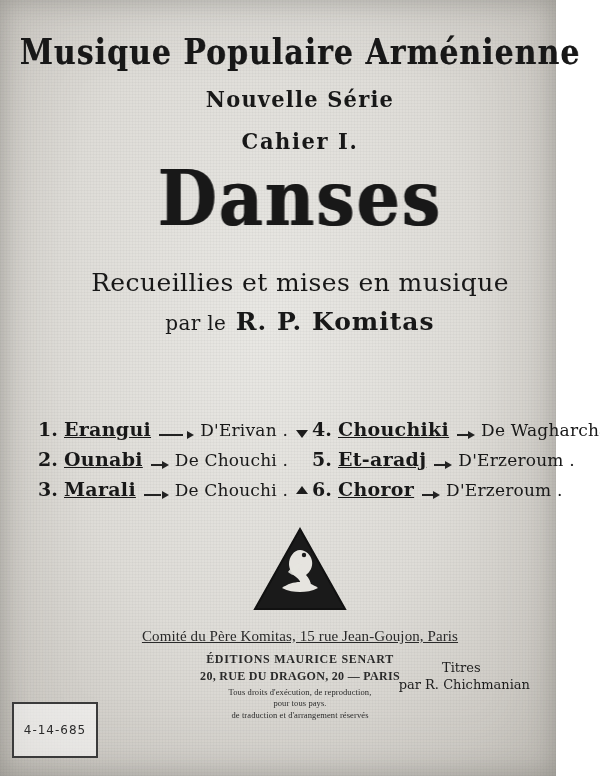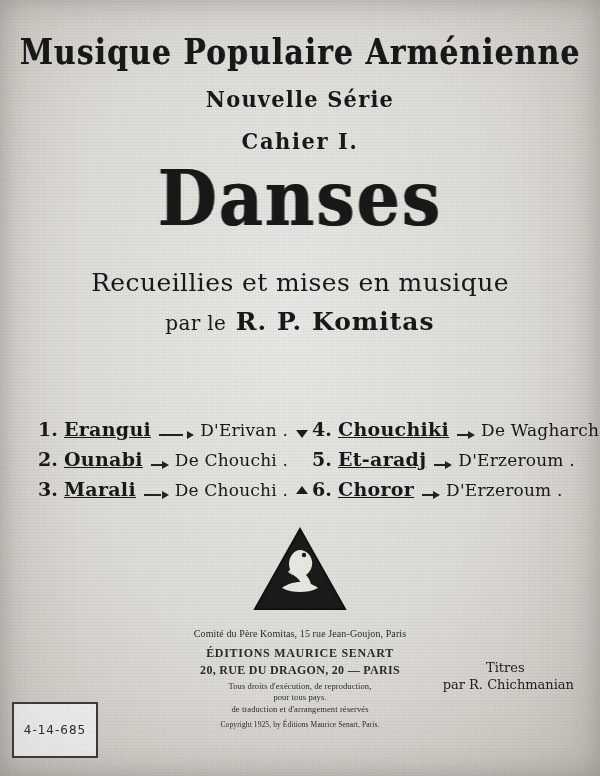--- a/index.html
+++ b/index.html
@@ -9,21 +9,21 @@
   body {
     width: 600px;
     height: 776px;
     background: #ffffff;
     font-family: "Liberation Serif", serif;
     overflow: hidden;
   }
 
   #sheet {
     position: relative;
-    width: 600px;
+    width: 556px;
     height: 776px;
     background:
       repeating-linear-gradient(0deg, rgba(120,120,120,0.055) 0px, rgba(120,120,120,0.055) 1px, rgba(255,255,255,0) 1px, rgba(255,255,255,0) 3px),
       repeating-linear-gradient(90deg, rgba(120,120,120,0.05) 0px, rgba(120,120,120,0.05) 1px, rgba(255,255,255,0) 1px, rgba(255,255,255,0) 3px),
       radial-gradient(ellipse at 48% 42%, #e9e8e4 0%, #dedcd7 52%, #cfccc6 82%, #c2bfb8 100%);
     color: #181818;
     box-sizing: border-box;
   }
 
   
@@ -173,22 +173,23 @@
   #imprint {
     position: absolute;
     top: 628px;
     left: 0;
     width: 600px;
     text-align: center;
     font-family: "Liberation Serif", serif;
     color: #2a2a2a;
   }
   #imprint-committee {
-    font-size: 10px;
+    font-size: 15px;
     letter-spacing: 0.1px;
+    text-decoration: underline;
   }
   #imprint-publisher {
     margin-top: 7px;
     font-size: 12px;
     font-weight: bold;
     letter-spacing: 0.7px;
   }
   #imprint-address {
     margin-top: 2px;
     font-size: 12px;
@@ -359,21 +360,20 @@
     <div id="imprint-publisher">ÉDITIONS MAURICE SENART</div>
 
     <div id="imprint-address">20, RUE DU DRAGON, 20 — PARIS</div>
 
     <div id="imprint-rights-block">
       <div class="imprint-rights">Tous droits d'exécution, de reproduction,</div>
       <div class="imprint-rights">pour tous pays.</div>
       <div class="imprint-rights">de traduction et d'arrangement réservés</div>
     </div>
 
-    <div id="imprint-copyright">Copyright 1925, by Éditions Maurice Senart, Paris.</div>
   </div>
 
   <div id="titles-credit">
     <div class="credit-line1">Titres</div>
     <div class="credit-line2">par R. Chichmanian</div>
   </div>
 
   <div id="library-stamp">
     <div>4-1</div>
     <div>4-685</div>

